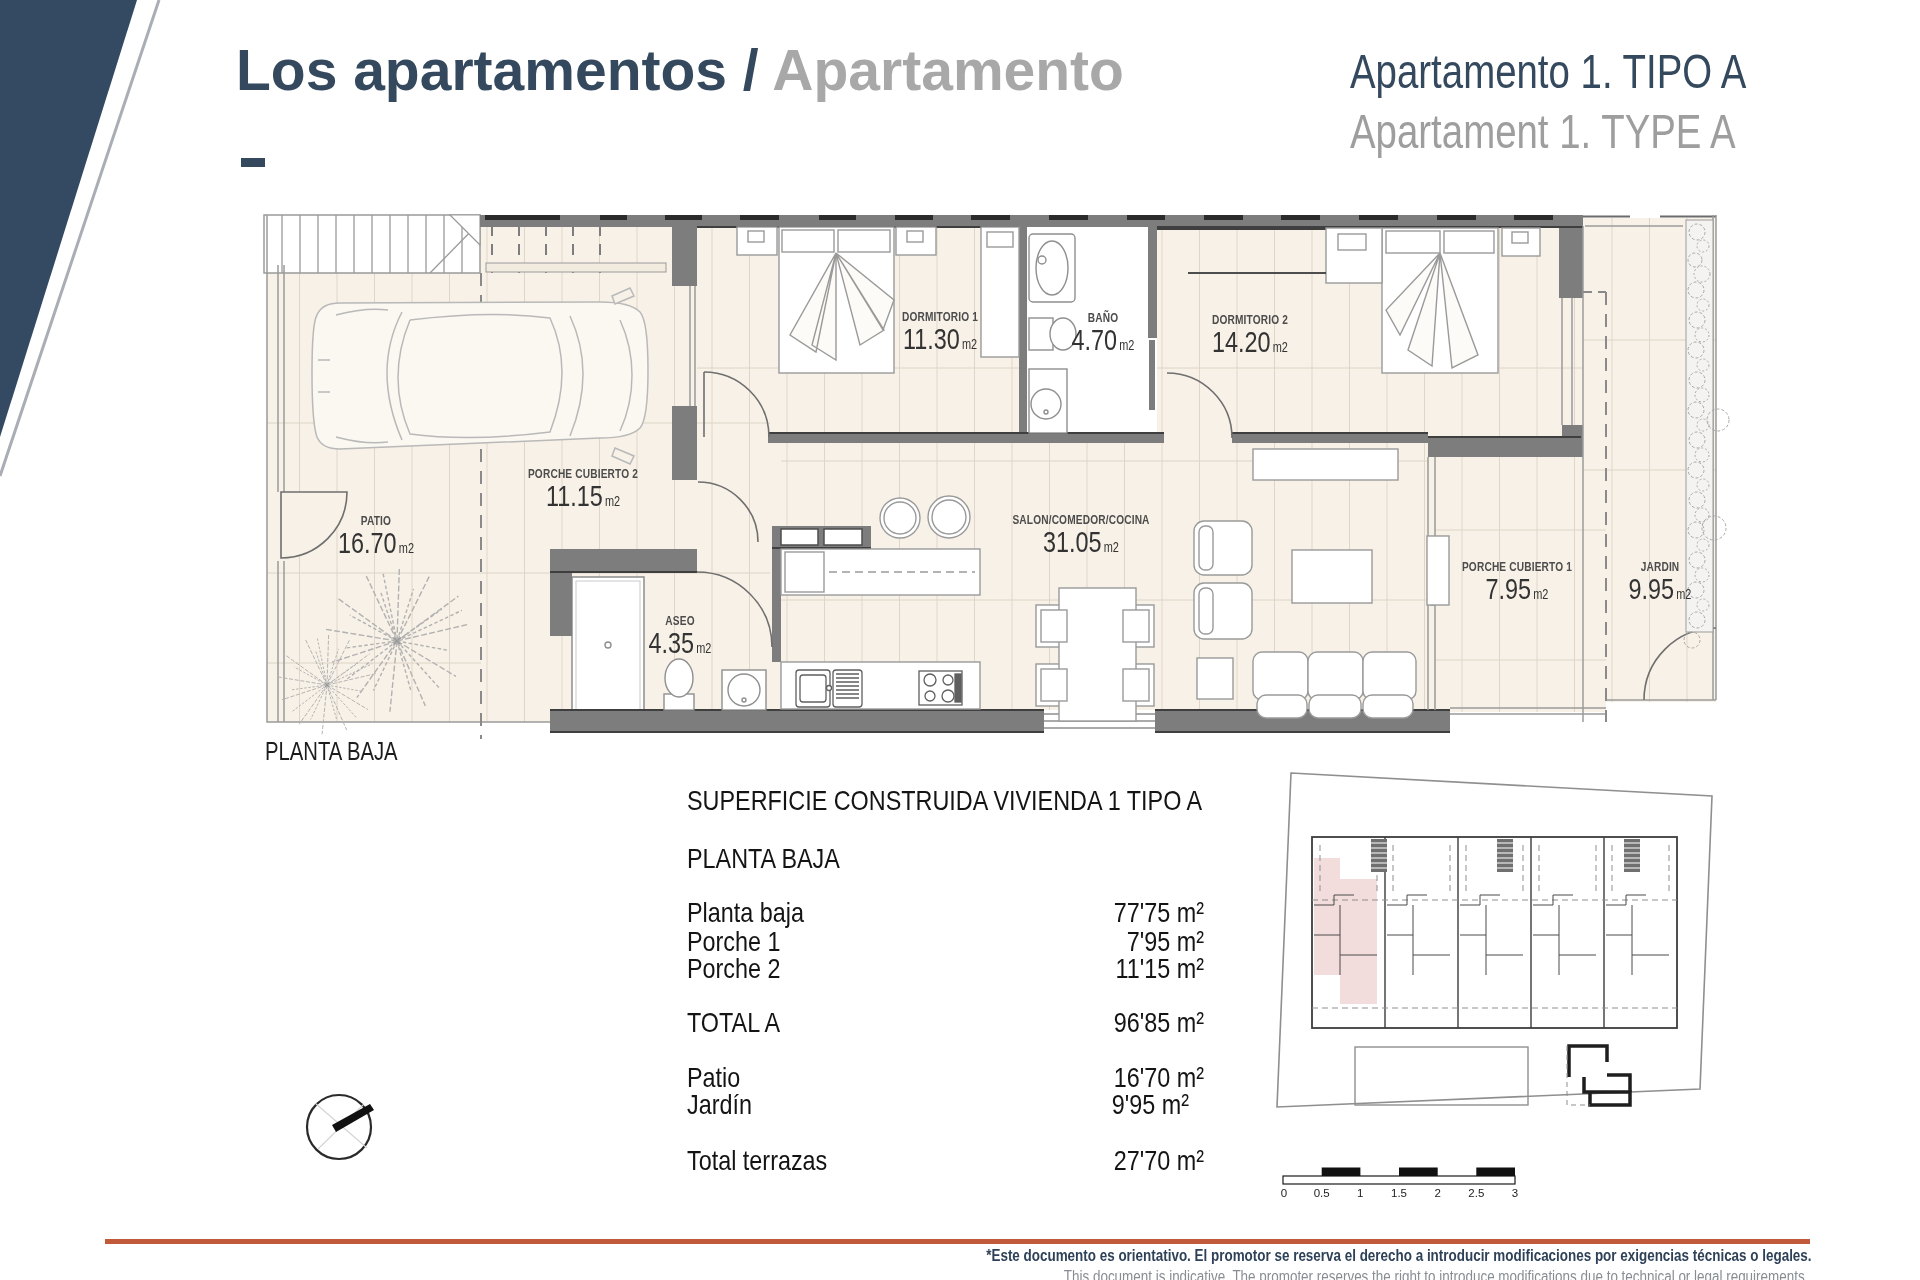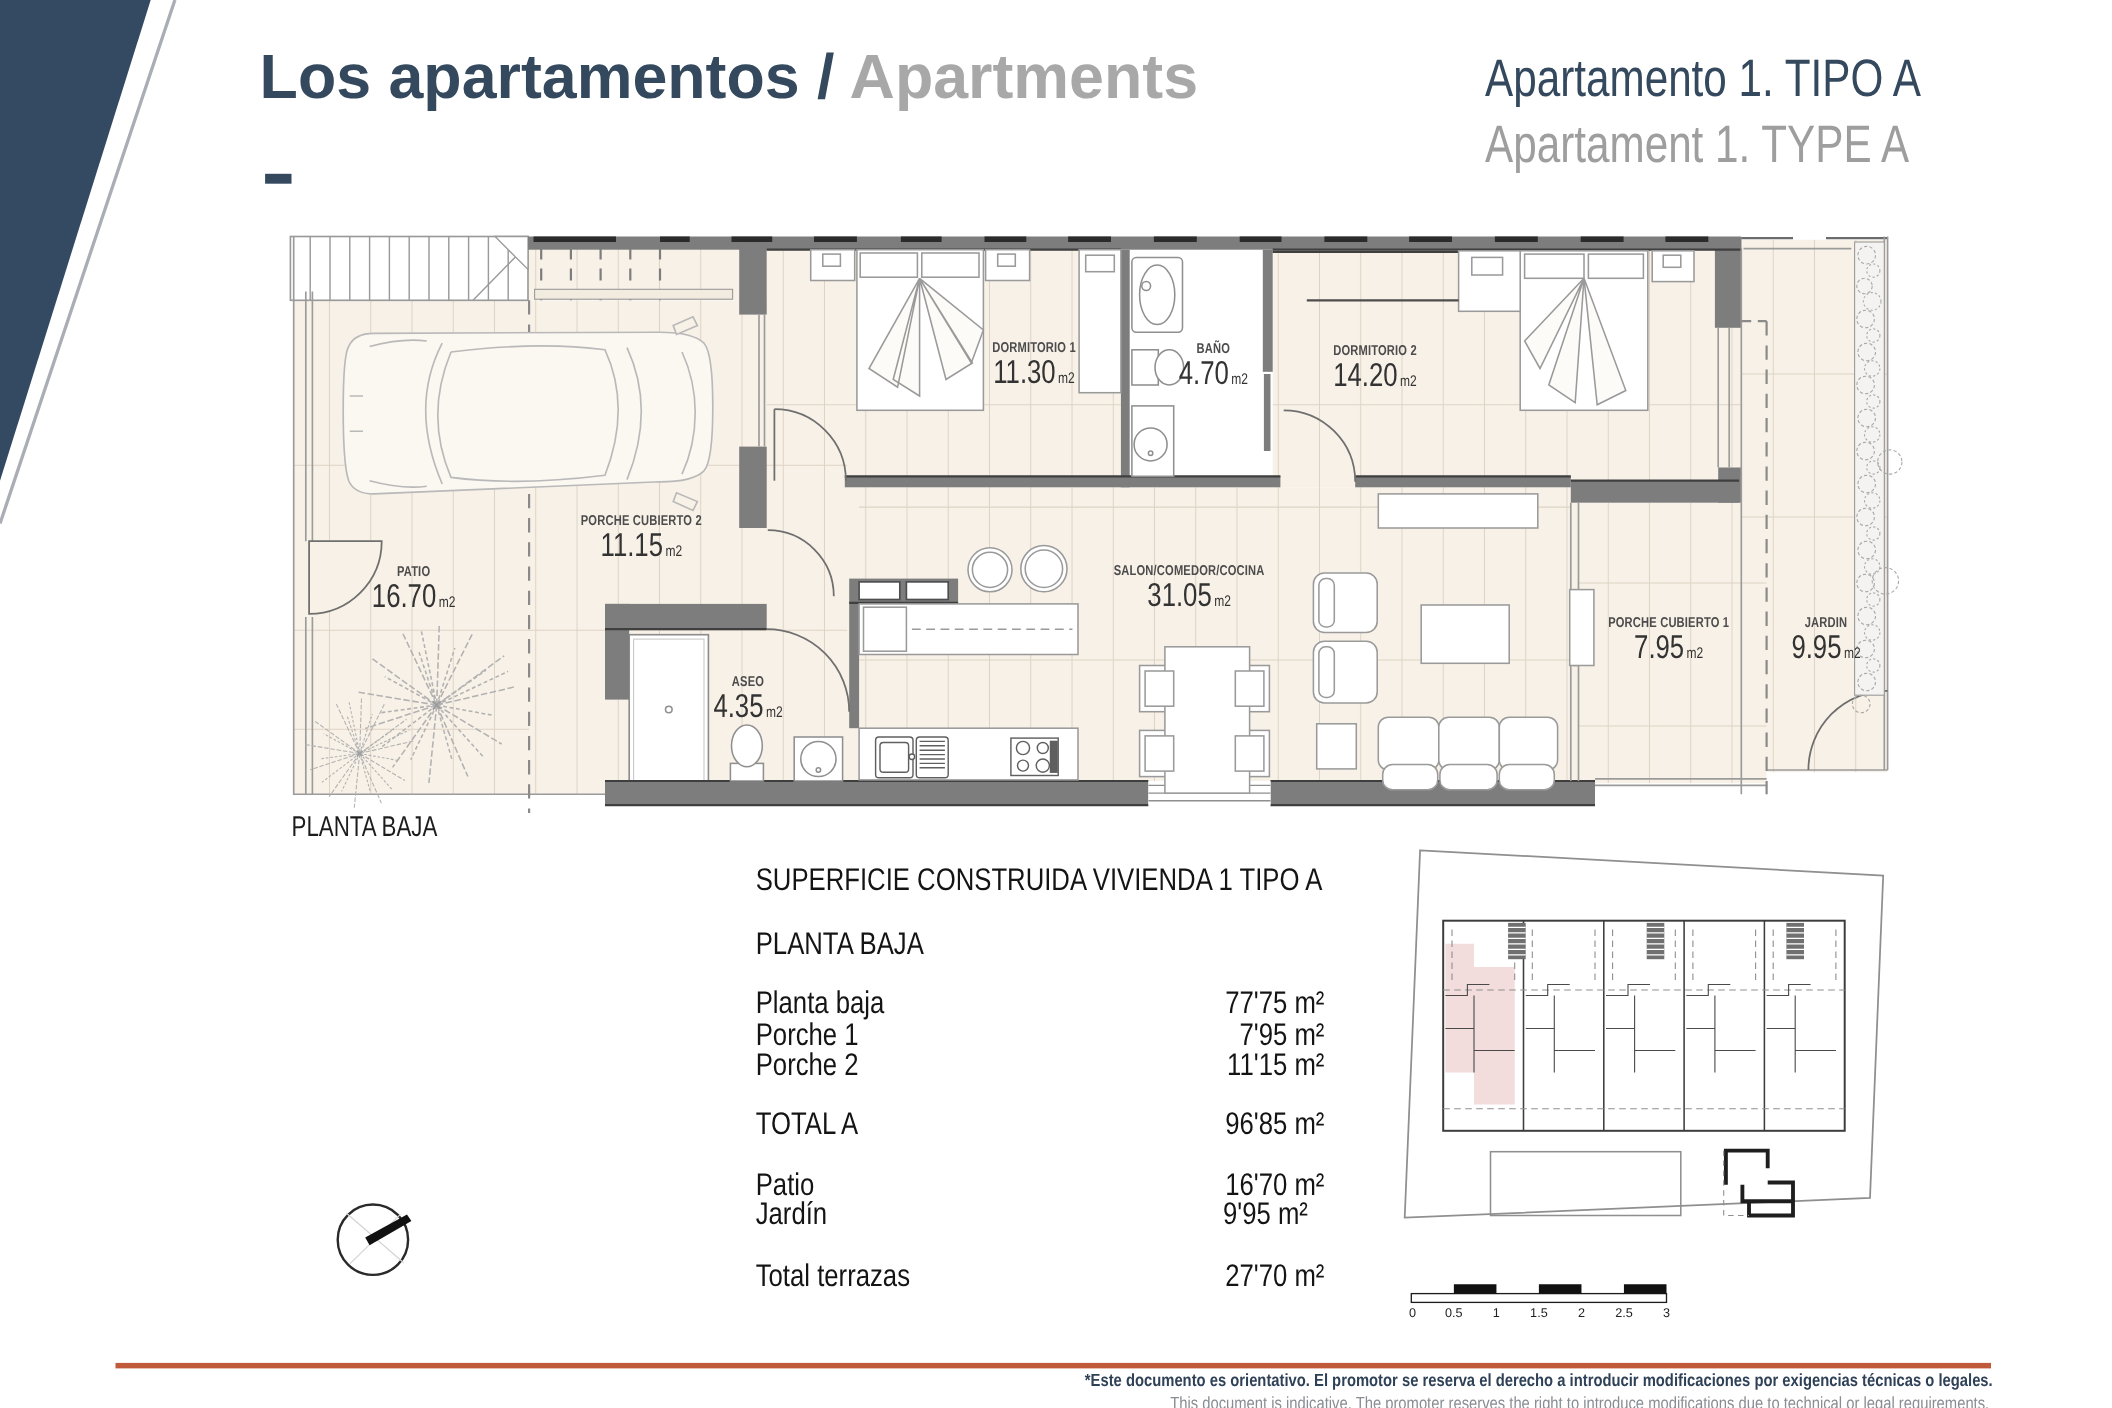--- a/index.html
+++ b/index.html
@@ -363,21 +363,21 @@
       <text x="1437.7" y="1197">2</text>
       <text x="1476.3" y="1197">2.5</text>
       <text x="1515" y="1197">3</text>
     </g>
   </g>
 
   <rect x="105" y="1239" width="1705" height="5" fill="#c05a3b"></rect>
 </g>
 </svg>
 
-<div class="abs" id="title">Los apartamentos / <span class="g">Apartments</span></div>
+<div class="abs" id="title">Los apartamentos / <span class="g">Apartamento</span></div>
 <div class="abs" id="dash"></div>
 <div class="abs" id="rt1">Apartamento 1. TIPO A</div>
 <div class="abs" id="rt2">Apartament 1. TYPE A</div>
 
 <div class="tl" style="top:784px">SUPERFICIE CONSTRUIDA VIVIENDA 1 TIPO A</div>
 <div class="tl" style="top:842px">PLANTA BAJA</div>
 <div class="tl" style="top:896px">Planta baja</div>
 <div class="tv" style="top:896px">77'75 m²</div>
 <div class="tl" style="top:925px">Porche 1</div>
 <div class="tv" style="top:925px">7'95 m²</div>

